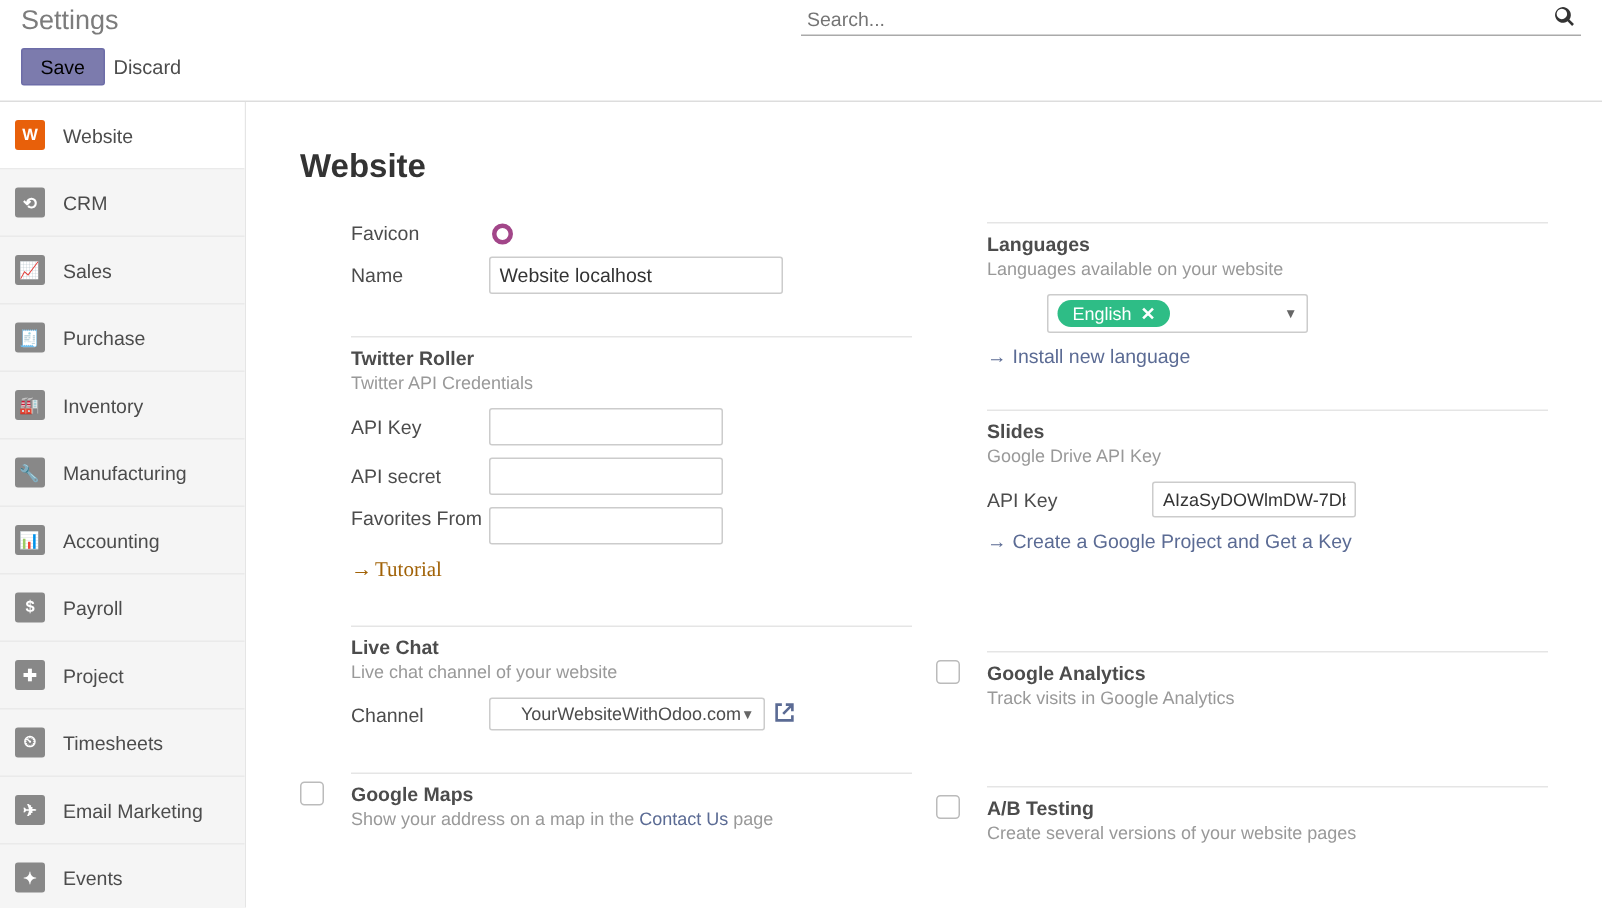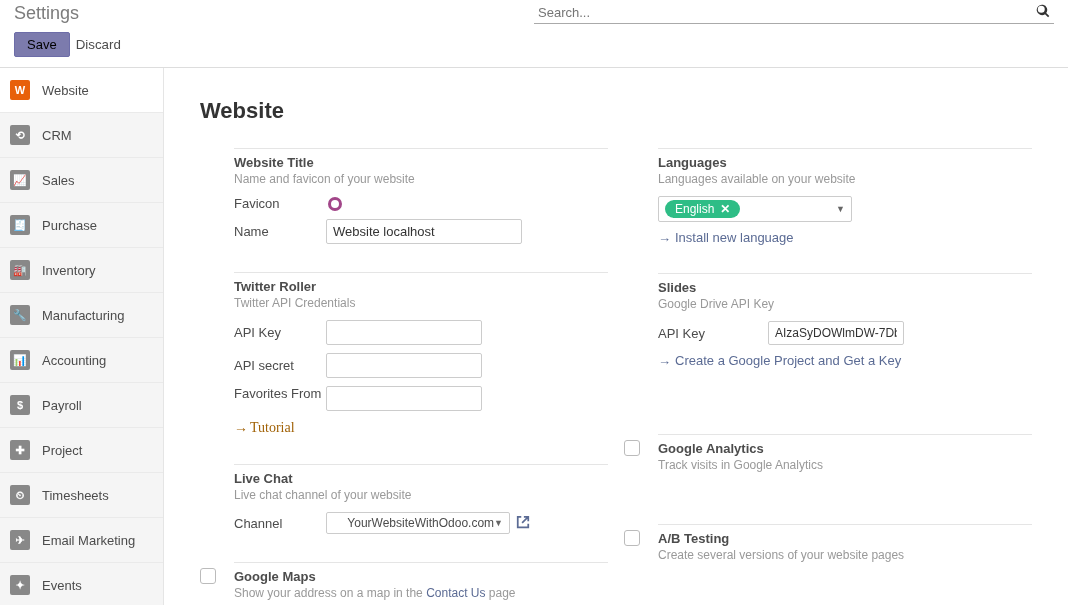--- a/index.html
+++ b/index.html
@@ -48,21 +48,21 @@
 
 .favicon-circle { width: 14px; height: 14px; border: 3px solid #a24689; border-radius: 50%; margin-left: 2px; }
 
 .link { color: #5b6b94; text-decoration: none; cursor: pointer; font-size: 13px; }
 .link-arrow::before { content: "→"; margin-right: 4px; font-weight: bold; }
 .tutorial-link { color: #a16207; font-family: Georgia, serif; font-size: 14px; }
 .tutorial-link::before { content: "→"; margin-right: 2px; font-weight: bold; font-family: Arial; }
 
 .tag-pill { display: inline-flex; align-items: center; background: #2ebd86; color: #fff; border-radius: 10px; padding: 2px 10px; font-size: 12px; }
 .tag-pill .x { margin-left: 6px; font-weight: bold; cursor: pointer; }
-.tag-container { border: 1px solid #ccc; border-radius: 2px; padding: 3px 6px; display: inline-flex; align-items: center; width: 194px; justify-content: space-between; }
+.tag-container { border: 1px solid #ccc; border-radius: 2px; padding: 3px 6px; display: inline-flex; align-items: center; width: 174px; justify-content: space-between; margin-left: 40px; }
 .caret { font-size: 9px; color: #666; cursor: pointer; }
 
 .select-wrap { border: 1px solid #ccc; border-radius: 2px; padding: 3px 6px; display: inline-flex; align-items: center; justify-content: flex-end; width: 184px; font-size: 12px; }
 .ext-link-icon { color: #5b6b94; font-size: 14px; margin-left: 6px; cursor: pointer; }
 
 .checkbox-block { position: absolute; left: -34px; top: 6px; }
 .chk { width: 16px; height: 16px; border: 1px solid #bbb; border-radius: 3px; cursor: pointer; }
 
 .foot-link { color: #5b6b94; }
 </style>
@@ -139,24 +139,20 @@
       </div>
     </div>
 
   <div class="content">
     <h1>Website</h1>
 
     <div class="settings-grid">
 
       <div class="col">
         <div class="block">
-          <div class="block-header">
-            <div class="block-title">Website Title</div>
-            <div class="block-subtitle">Name and favicon of your website</div>
-          </div>
           <div class="field-row">
             <div class="field-label">Favicon</div>
             <div class="favicon-circle"></div>
           </div>
           <div class="field-row">
             <div class="field-label">Name</div>
             <input class="text-input" value="Website localhost" style="">
           </div>
         </div>
 

